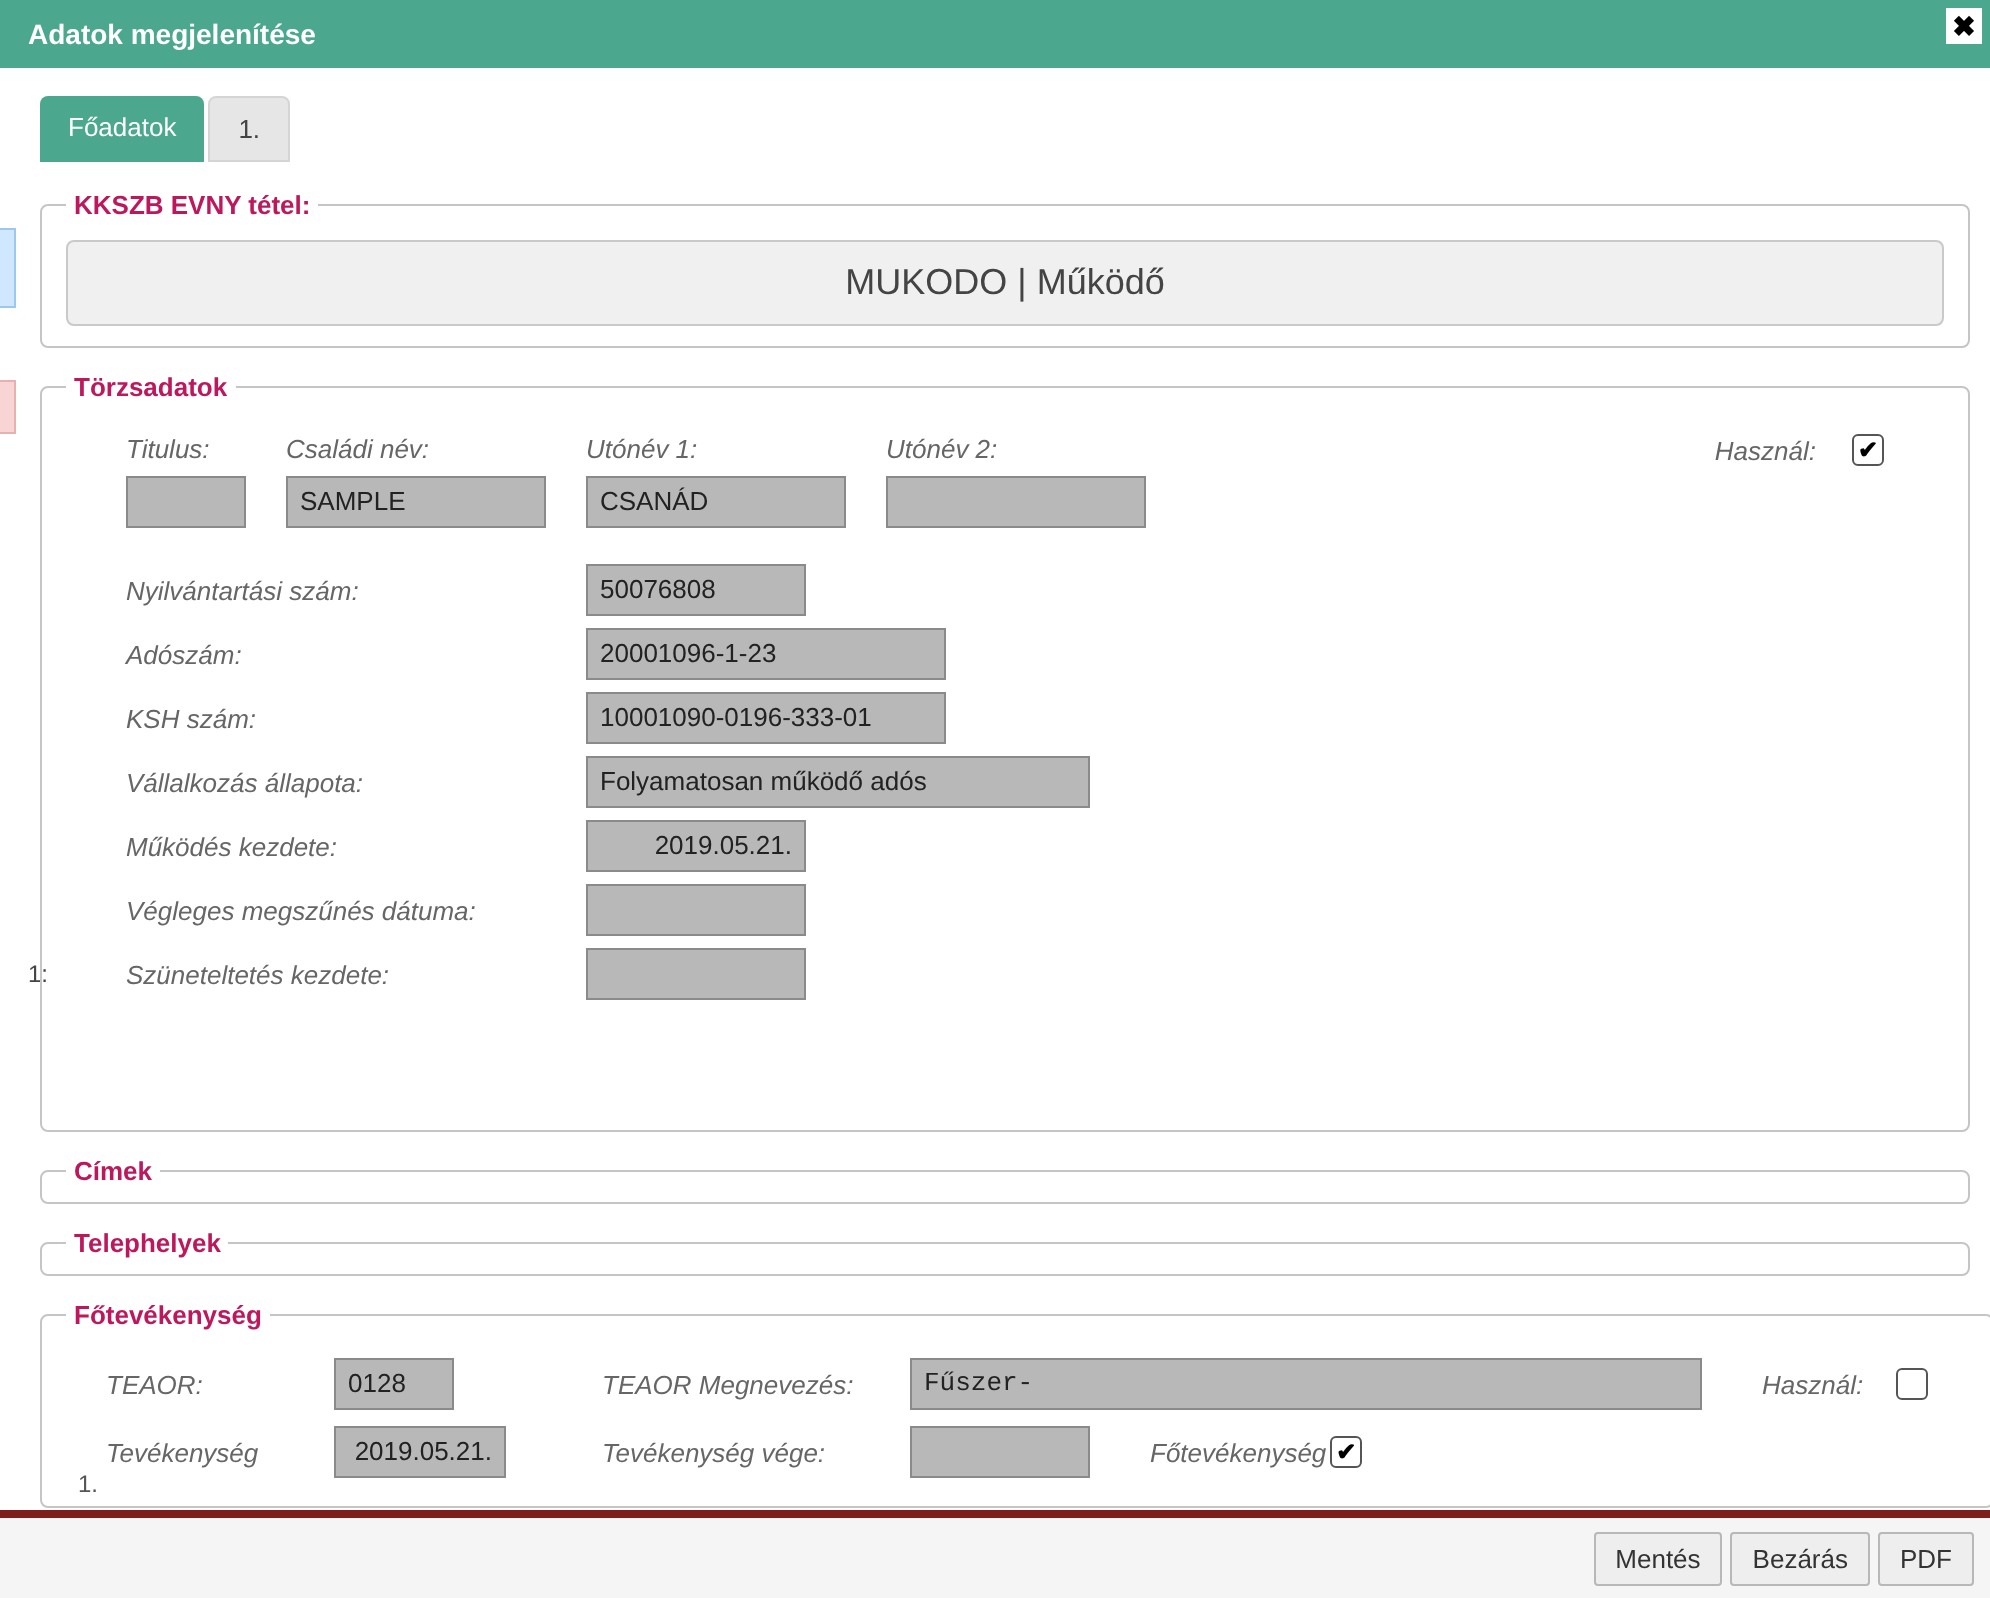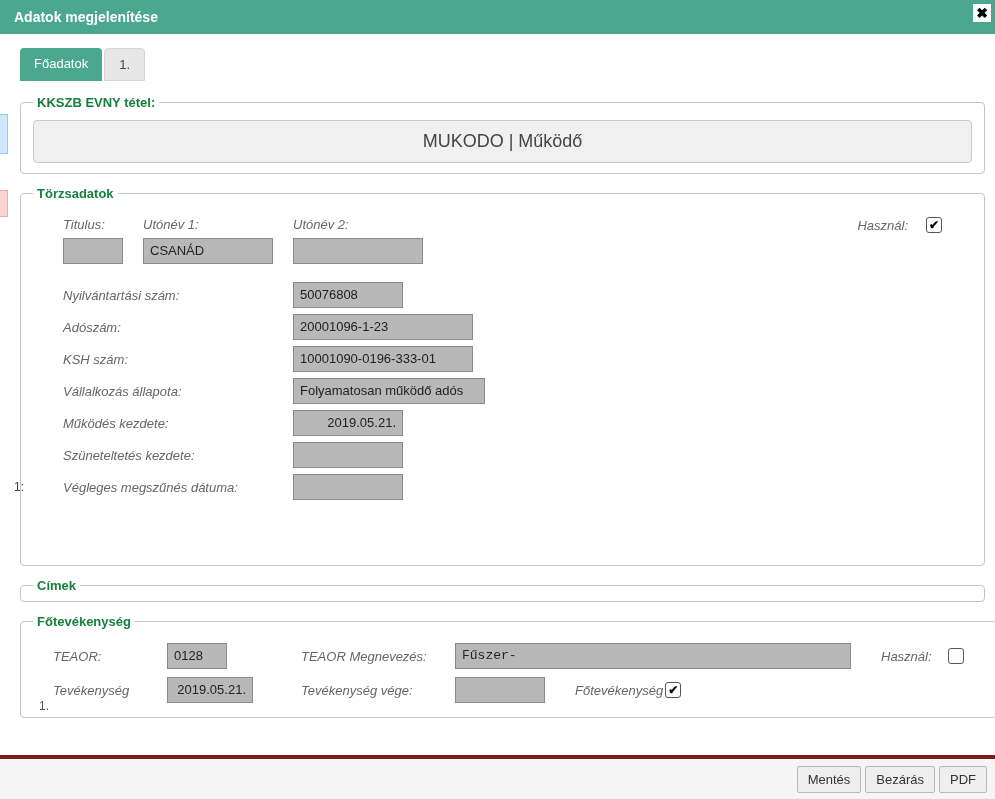--- a/index.html
+++ b/index.html
@@ -77,21 +77,21 @@
 
   fieldset {
     border: 1px solid #c5c5c5;
     border-radius: 4px;
     margin: 0 0 12px 0;
     padding: 10px 12px;
     position: relative;
   }
   legend {
     font-weight: bold;
-    color: #15803d;
+    color: #be185d;
     padding: 0 4px;
     font-size: 13px;
   }
   .kkszb-body {
     background: #f0f0f0;
     border: 1px solid #c9c9c9;
     border-radius: 4px;
     text-align: center;
     padding: 10px 0;
     font-size: 18px;
@@ -126,21 +126,21 @@
   }
 
   .data-rows { padding: 0 30px 40px 30px; }
   .data-row { display: flex; align-items: center; margin-bottom: 6px; }
   .data-row .dlbl { width: 230px; font-style: italic; color: #666; }
 
   .w60  { width: 60px; }
   .w110 { width: 110px; }
   .w130 { width: 130px; }
   .w180 { width: 180px; }
-  .w220 { width: 192px; }
+  .w220 { width: 252px; }
   .w340 { width: 396px; font-family: Liberation Mono, monospace; }
 
   .main-activity-grid {
     display: grid;
     grid-template-columns: 100px 120px 140px auto;
     row-gap: 8px;
     column-gap: 14px;
     align-items: center;
     padding: 4px 20px;
   }
@@ -206,20 +206,24 @@
 
   <fieldset style="min-height:380px;">
     <legend>Törzsadatok</legend>
 
     <div class="name-row">
       <div class="name-col">
         <span class="lbl">Titulus:</span>
         <span class="ro-field w60"></span>
       </div>
       <div class="name-col">
+        <span class="lbl">Családi név:</span>
+        <span class="ro-field w130">SAMPLE</span>
+      </div>
+      <div class="name-col">
         <span class="lbl">Utónév 1:</span>
         <span class="ro-field w130">CSANÁD</span>
       </div>
       <div class="name-col">
         <span class="lbl">Utónév 2:</span>
         <span class="ro-field w130"></span>
       </div>
       <div class="use-col">
         <span class="lbl">Használ:</span>
         <span class="checkbox">✔</span>
@@ -241,34 +245,37 @@
       </div>
       <div class="data-row">
         <span class="dlbl">Vállalkozás állapota:</span>
         <span class="ro-field w220">Folyamatosan működő adós</span>
       </div>
       <div class="data-row">
         <span class="dlbl">Működés kezdete:</span>
         <span class="ro-field right w110">2019.05.21.</span>
       </div>
       <div class="data-row">
+        <span class="dlbl">Végleges megszűnés dátuma:</span>
+        <span class="ro-field w110"></span>
+      </div>
+      <div class="data-row">
         <span class="dlbl">Szüneteltetés kezdete:</span>
         <span class="ro-field w110"></span>
       </div>
-      <div class="data-row">
-        <span class="dlbl">Végleges megszűnés dátuma:</span>
-        <span class="ro-field w110"></span>
-      </div>
     </div>
   </fieldset>
 
   <fieldset style="padding:4px 12px;">
     <legend>Címek</legend>
   </fieldset>
 
+  <fieldset style="padding:4px 12px;">
+    <legend>Telephelyek</legend>
+  </fieldset>
 
   <fieldset style="position:relative;">
     <legend>Főtevékenység</legend>
 
     <div class="main-activity-grid">
       <span class="lbl">TEAOR:</span>
       <span class="ro-field w60">0128</span>
       <span class="lbl">TEAOR Megnevezés:</span>
       <div style="display:flex;align-items:center;gap:30px;">
         <span class="ro-field w340">Fűszer-</span>

